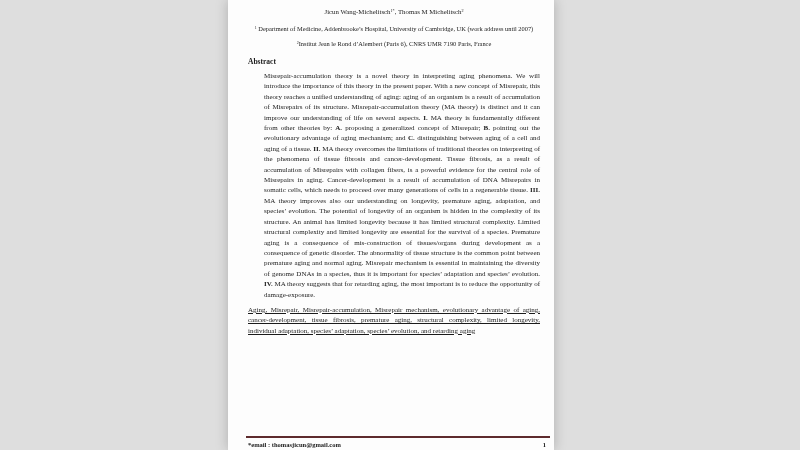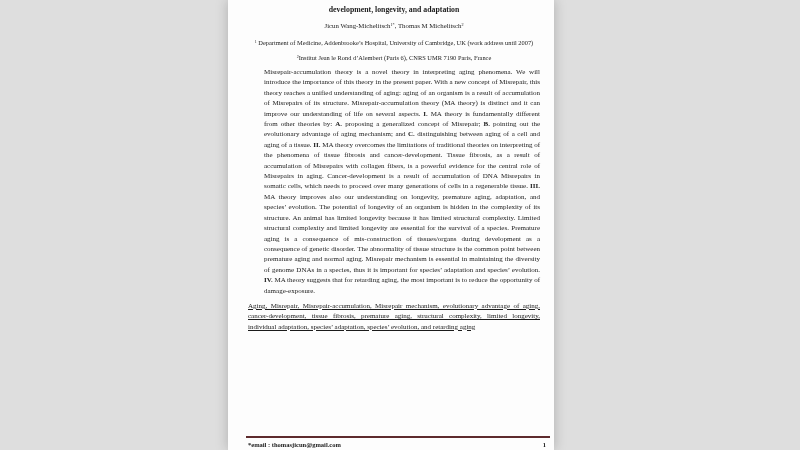--- a/index.html
+++ b/index.html
@@ -102,29 +102,29 @@
   }
 </style>
 </head>
 <body>
 
 <div class="canvas">
   <div class="paper">
     <div class="content">
 
       <h1 class="title">
-        <span class="tline">development, longevity, and adaptation</span>
       </h1>
 
       <div class="authors"><span>Jicun Wang-Michelitsch</span><sup class="s">1*</sup><span>, </span><span>Thomas M Michelitsch</span><sup class="s">2</sup></div>
 
       <div class="affil affil-1"><sup class="s">1</sup><span> Department of Medicine, Addenbrooke’s Hospital, University of Cambridge, UK (work address until 2007)</span></div>
 
       <div class="affil affil-2"><sup class="s">2</sup><span>Institut Jean le Rond d’Alembert (Paris 6), CNRS UMR 7190 Paris, France</span></div>
 
+      <h2 class="heading">Abstract</h2>
 
       <p class="body-text"><span>Misrepair-accumulation theory is a novel theory in interpreting aging phenomena. We will introduce the importance of this theory in the present paper. With a new concept of Misrepair, this theory reaches a unified understanding of aging: aging of an organism is a result of accumulation of Misrepairs of its structure. Misrepair-accumulation theory (MA theory) is distinct and it can improve our understanding of life on several aspects. </span><span class="b">I.</span><span> MA theory is fundamentally different from other theories by: </span><span class="b">A.</span><span> proposing a generalized concept of Misrepair; </span><span class="b">B.</span><span> pointing out the evolutionary advantage of aging mechanism; and </span><span class="b">C.</span><span> distinguishing between aging of a cell and aging of a tissue. </span><span class="b">II.</span><span> MA theory overcomes the limitations of traditional theories on interpreting of the phenomena of tissue fibrosis and cancer-development. Tissue fibrosis, as a result of accumulation of Misrepairs with collagen fibers, is a powerful evidence for the central role of Misrepairs in aging. Cancer-development is a result of accumulation of DNA Misrepairs in somatic cells, which needs to proceed over many generations of cells in a regenerable tissue. </span><span class="b">III.</span><span> MA theory improves also our understanding on longevity, premature aging, adaptation, and species’ evolution. The potential of longevity of an organism is hidden in the complexity of its structure. An animal has limited longevity because it has limited structural complexity. Limited structural complexity and limited longevity are essential for the survival of a species. Premature aging is a consequence of mis-construction of tissues/organs during development as a consequence of genetic disorder. The abnormality of tissue structure is the common point between premature aging and normal aging. Misrepair mechanism is essential in maintaining the diversity of genome DNAs in a species, thus it is important for species’ adaptation and species’ evolution. </span><span class="b">IV.</span><span> MA theory suggests that for retarding aging, the most important is to reduce the opportunity of damage-exposure.</span></p>
 
 
       <p class="body-text keywords-text">Aging, Misrepair, Misrepair-accumulation, Misrepair mechanism, evolutionary advantage of aging, cancer-development, tissue fibrosis, premature aging, structural complexity, limited longevity, individual adaptation, species’ adaptation, species’ evolution, and retarding aging</p>
 
     </div>
 
     <div class="footnote-rule"></div>
 

